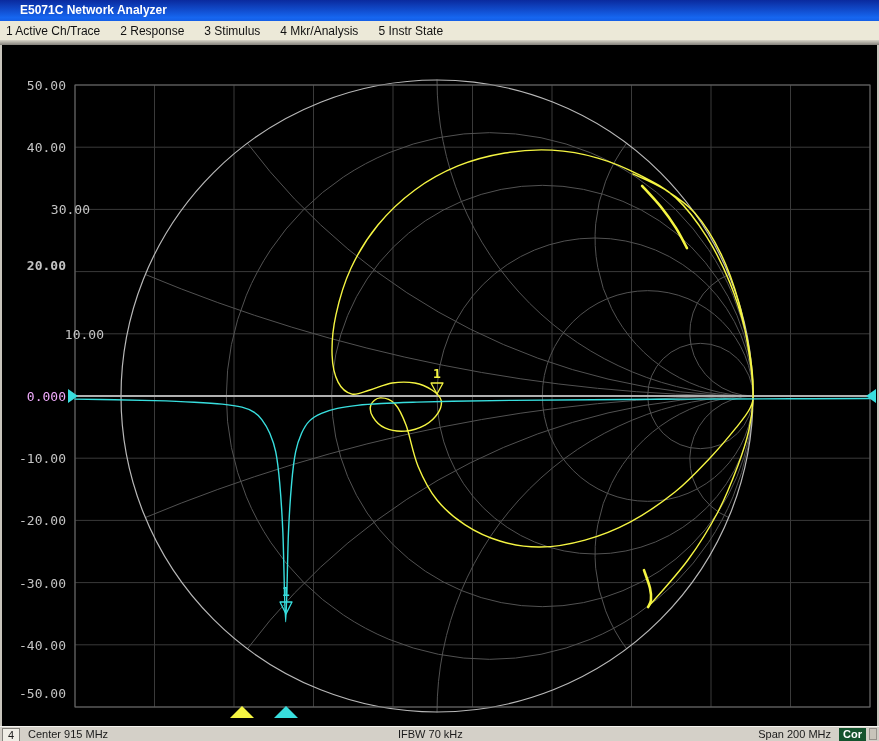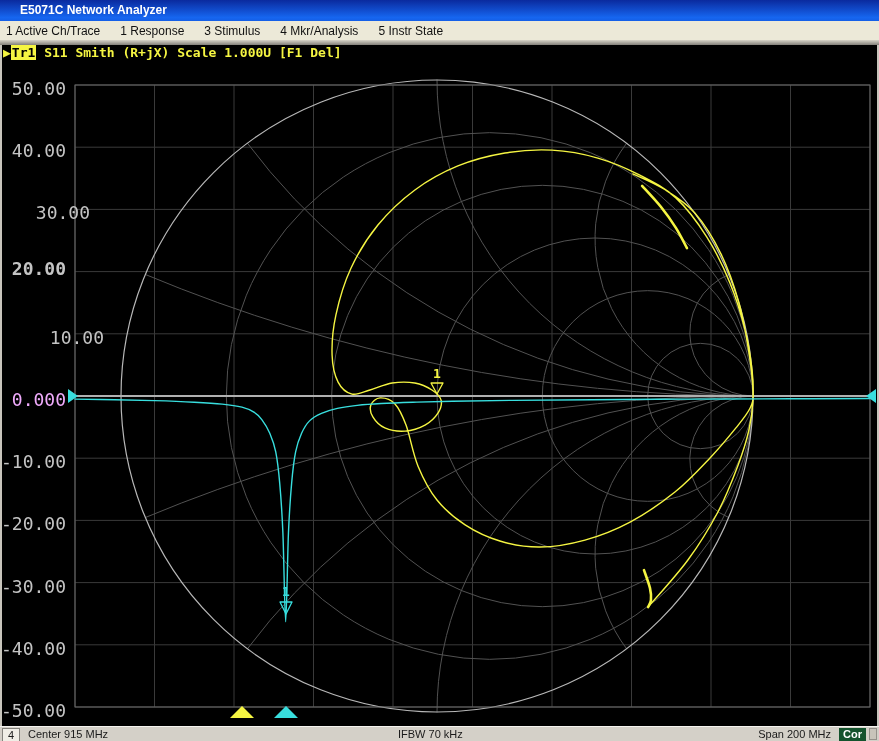--- a/index.html
+++ b/index.html
@@ -18,21 +18,21 @@
   .screen{position:absolute;left:0;top:45px;width:879px;height:681px;background:#000;z-index:1;}
   #plot-svg{position:absolute;left:0;top:0;z-index:1;}
   .trline{position:absolute;white-space:pre;font-family:"DejaVu Sans Mono",monospace;
     font-size:13px;font-weight:bold;z-index:3;line-height:14px;}
   #trline1{left:3px;top:1px;color:#f5f542;}
   #trline2{left:13px;top:15px;color:#38dede;}
   .tr1-hl{background:#f5f542;color:#000;padding:0 1px;}
   #marker-readout{left:18px;top:44px;color:#f5f542;position:absolute;white-space:pre;
     font-family:"DejaVu Sans Mono",monospace;font-size:13px;font-weight:bold;z-index:3;}
   .ylabel{position:absolute;left:0;width:66px;text-align:right;
-    font-family:"DejaVu Sans Mono",monospace;font-size:18px;color:#c4c4c4;z-index:3;}
+    font-family:"DejaVu Sans Mono",monospace;font-size:13px;color:#c4c4c4;z-index:3;}
   .ylabel.ref{color:#f0abfc;}
   .statusbar{position:absolute;left:0;top:726px;width:879px;height:15px;background:#d4d0c8;
     border-top:1px solid #f5f4f0;box-sizing:border-box;font-size:11px;color:#1a1a1a;z-index:5;}
   .chanbox{position:absolute;left:2px;top:1px;width:16px;height:12px;background:#f0eee6;
     border:1px solid #84827c;text-align:center;line-height:12px;}
   .sb-center{position:absolute;left:28px;top:1px;}
   .sb-ifbw{position:absolute;left:398px;top:1px;}
   .sb-span{position:absolute;right:48px;top:1px;}
   .corbadge{position:absolute;right:13px;top:1px;background:#14532d;color:#fff;
     padding:0 4px;height:30px;line-height:13px;font-weight:bold;}
@@ -41,21 +41,21 @@
 </style>
 </head>
 <body>
 
 <div class="titlebar">
   <span>E5071C Network Analyzer</span>
 </div>
 
 <div class="menubar">
     <div class="mitem">1 Active Ch/Trace</div>
-    <div class="mitem">1 Response</div>
+    <div class="mitem">2 Response</div>
     <div class="mitem">3 Stimulus</div>
     <div class="mitem">4 Mkr/Analysis</div>
     <div class="mitem">5 Instr State</div>
   </div>
 <div class="menustrip"></div>
 
 <div class="screen">
   <svg id="plot-svg" width="879" height="681" viewBox="0 0 879 681">
       <rect x="0" y="0" width="2" height="681" fill="#c8c5bc"></rect>
       <rect x="877" y="0" width="2" height="681" fill="#c8c5bc"></rect>
@@ -105,36 +105,35 @@
       <polygon points="68,344 68,358 78,351" fill="#38dede"></polygon>
       <polygon points="876,344 876,358 866,351" fill="#38dede"></polygon>
       <polygon points="230,673 254,673 242,661" fill="#f5f542"></polygon>
       <polygon points="274,673 298,673 286,661" fill="#38dede"></polygon>
       <path d="M431,338 L443,338 L437,349 Z" fill="none" stroke="#f5f542" stroke-width="1.3" stroke-linejoin="round" stroke-linecap="round"></path>
       <text x="433" y="333" fill="#f5f542" font-family="DejaVu Sans Mono,monospace" font-size="13" font-weight="bold">1</text>
       <path d="M280,557 L292,557 L286,569 Z" fill="none" stroke="#38dede" stroke-width="1.3" stroke-linejoin="round" stroke-linecap="round"></path>
       <text x="282" y="551" fill="#38dede" font-family="DejaVu Sans Mono,monospace" font-size="13" font-weight="bold">1</text>
     </svg>
 
-  <div class="trline" id="trline1"><span style="color:#f5f542">▶</span><span class="tr1-hl">Tr1</span><span> S11 Smith (R+jX) Scale 1.000U [F1 Del]</span></div>
 
 
 
   <div id="ylabels">
       <div class="ylabel" style="top: 33px;">50.00</div>
       <div class="ylabel" style="top: 95.2px;">40.00</div>
       <div class="ylabel" style="top: 157.4px; margin-left: 24px;">30.00</div>
       <div class="ylabel" style="top: 213px; font-weight: bold;">20.00</div>
       <div class="ylabel" style="top: 281.8px; padding-left: 38px;">10.00</div>
       <div class="ylabel ref" style="top: 344px;">0.000</div>
       <div class="ylabel" style="top: 406.2px;">-10.00</div>
       <div class="ylabel" style="top: 468.4px;">-20.00</div>
       <div class="ylabel" style="top: 530.6px;">-30.00</div>
       <div class="ylabel" style="top: 592.8px;">-40.00</div>
-      <div class="ylabel" style="top: 655px;">-50.00</div>
+      <div class="ylabel" style="top: 641px;">-50.00</div>
     </div>
 </div>
 
 <div class="statusbar">
   <div class="chanbox">4</div>
   <div class="sb-center">Center 915 MHz</div>
   <div class="sb-ifbw">IFBW 70 kHz</div>
   <div class="sb-span">Span 200 MHz</div>
   <div class="corbadge">Cor</div>
   <div class="endcell"></div>

